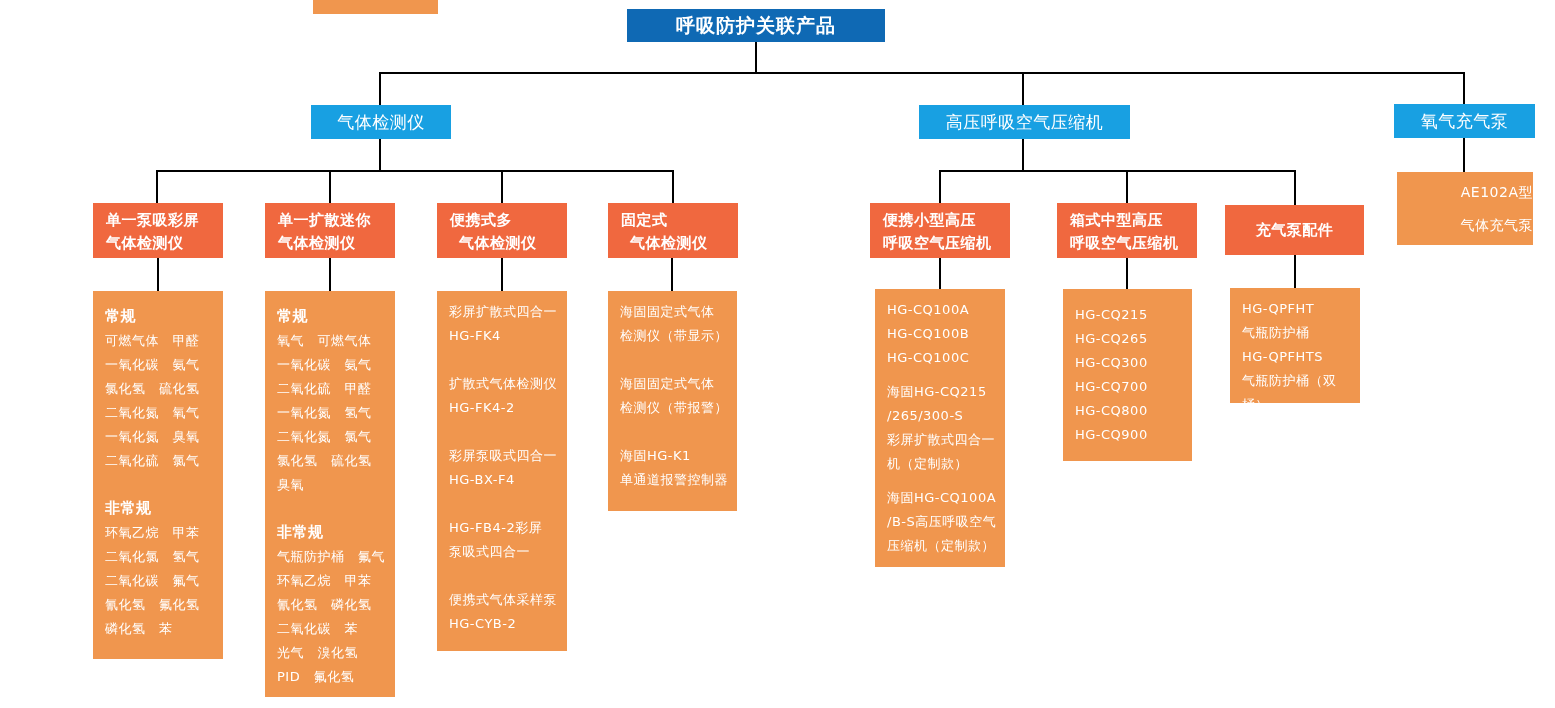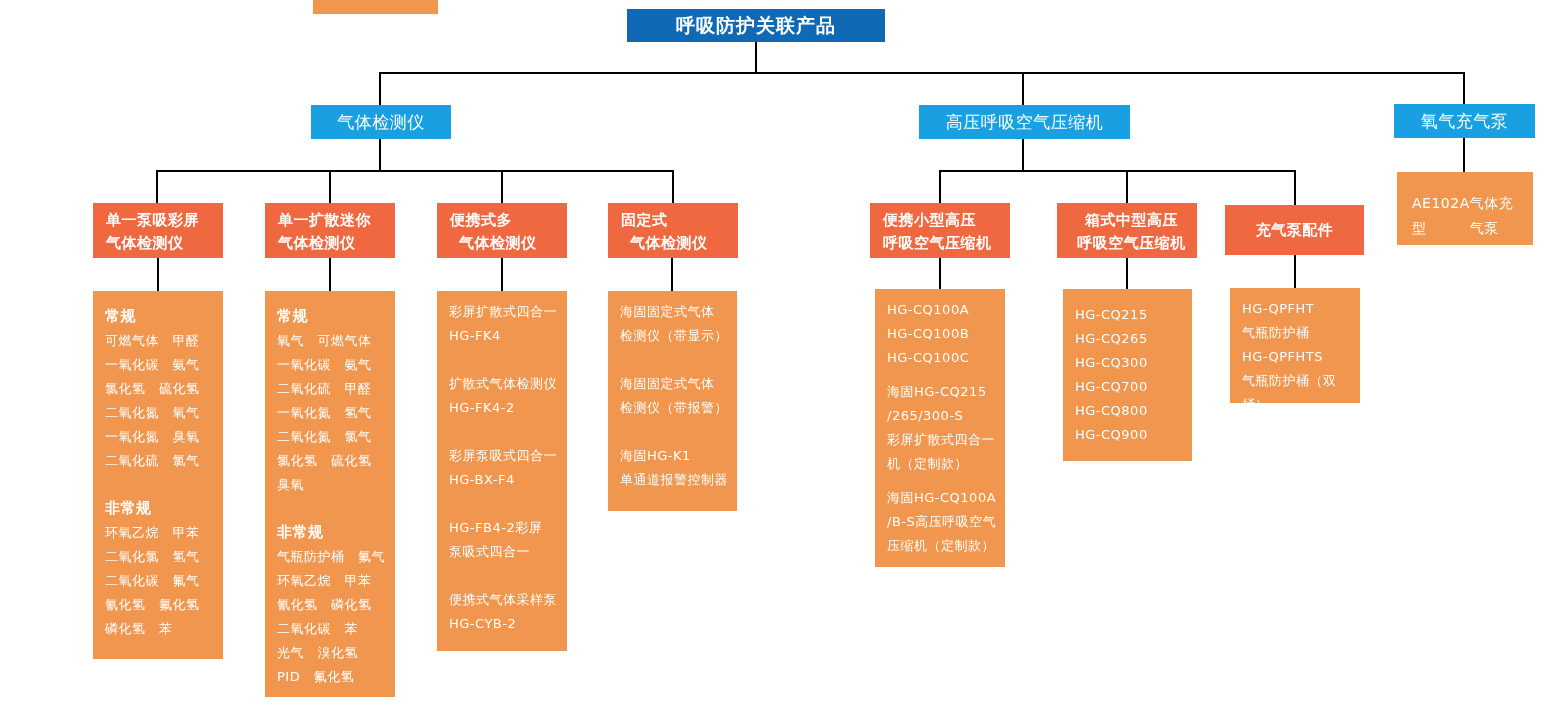--- a/index.html
+++ b/index.html
@@ -34,22 +34,22 @@
   .cat-center{display:flex;align-items:center;justify-content:center;padding:4px;}
   .leaf{
     background:var(--leaf-orange);font-size:13px;line-height:24px;
     padding:9px 3px 0 12px;letter-spacing:0.5px;
   }
   .leaf .sec + .sec{margin-top:22px;}
   .leaf .sec-h{font-size:15px;font-weight:bold;line-height:26px;}
   .leaf .blk + .blk{margin-top:24px;}
   .leaf.tight .blk + .blk{margin-top:10px;}
   .leaf.center-text{
-    display:flex;align-items:flex-start;justify-content:center;
-    padding:15px;font-size:14px;line-height:25px;
+    display:flex;flex-direction:column;align-items:flex-end;justify-content:center;
+    padding:0;font-size:14px;line-height:25px;
   }
   .leaf.center-text .cl{display:block;margin:4px 0;}
   .clipped{background:var(--leaf-orange);}
   .vl,.hl{position:absolute;background:var(--line-black);display:block;}
   .vl{width:2px;}
   .hl{height:2px;}
 </style>
 </head>
 <body>
 
@@ -84,21 +84,21 @@
     <span class="cl ind">气体检测仪</span>
   </div>
   <div class="box cat" style="left:608px;top:203px;width:130px;height:55px;">
     <span class="cl">固定式</span>
     <span class="cl ind">气体检测仪</span>
   </div>
   <div class="box cat" style="left:870px;top:203px;width:140px;height:55px;">
     <span class="cl">便携小型高压</span>
     <span class="cl">呼吸空气压缩机</span>
   </div>
-  <div class="box cat" style="left:1057px;top:203px;width:140px;height:55px;text-align:center;">
+  <div class="box cat" style="left:1057px;top:203px;width:140px;height:55px;">
     <span class="cl">箱式中型高压</span>
     <span class="cl">呼吸空气压缩机</span>
   </div>
   <div class="box cat cat-center" style="left:1225px;top:205px;width:139px;height:50px;">
     <span>充气泵配件</span>
   </div>
 
   <div class="box leaf" style="left:93px;top:291px;width:130px;height:368px;padding-top:12px;">
       <div class="sec">
         <div class="sec-h">常规</div>

